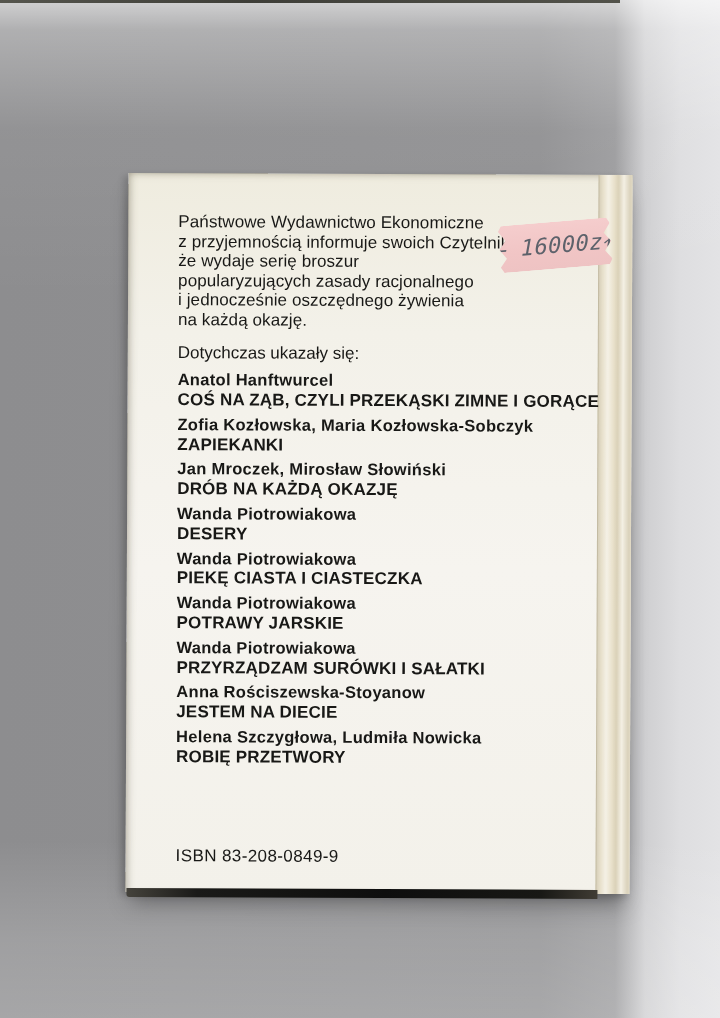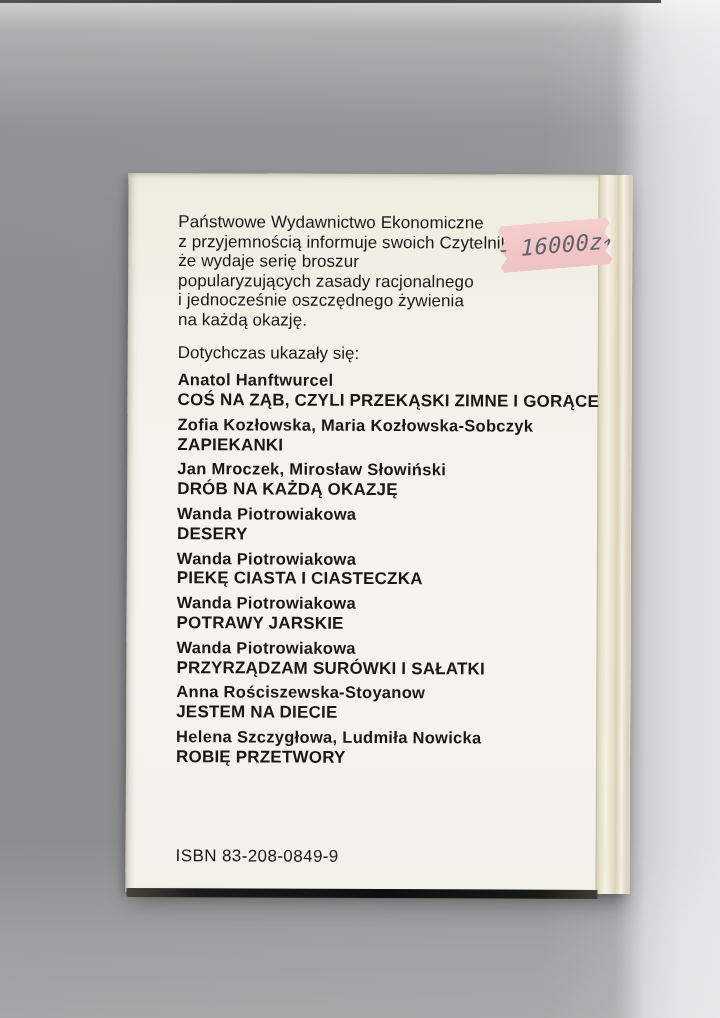--- a/index.html
+++ b/index.html
@@ -4,21 +4,21 @@
 <style>
   html, body { margin: 0; padding: 0; }
   body {
     width: 720px; height: 1018px; overflow: hidden;
     font-family: "Liberation Sans", sans-serif;
     background:
       linear-gradient(180deg, rgba(255,255,255,0.60) 0px, rgba(255,255,255,0.30) 30px, rgba(255,255,255,0.05) 130px,
                       rgba(255,255,255,0) 300px, rgba(255,255,255,0) 840px, rgba(255,255,255,0.16) 940px, rgba(255,255,255,0.22) 100%),
       linear-gradient(90deg, #8d8d8f 0px, #909092 540px, #9c9c9e 615px, #cfcfd1 645px, #dedee0 680px, #e3e3e5 100%);
   }
-  .scene { position: relative; width: 620px; height: 1018px; padding-left: 41px; }
+  .scene { position: relative; width: 620px; height: 1018px; }
 
   .top-edge-line {
     position: absolute; left: 0; top: 0; width: 100%; height: 3px;
     background: linear-gradient(90deg, #55554d, #3e3e38 40%, #52524a);
   }
 
   
   .book {
     position: absolute; left: 127px; top: 174px; width: 504px; height: 719px;
     background: linear-gradient(180deg, #efecdf 0%, #f3f1e9 22%, #f6f4ef 55%, #f3f1ea 100%);

